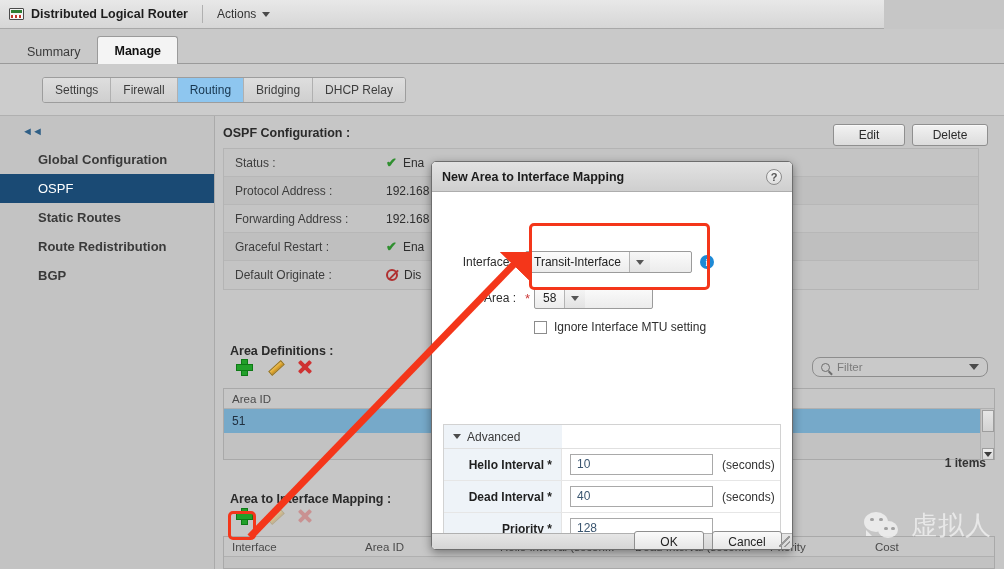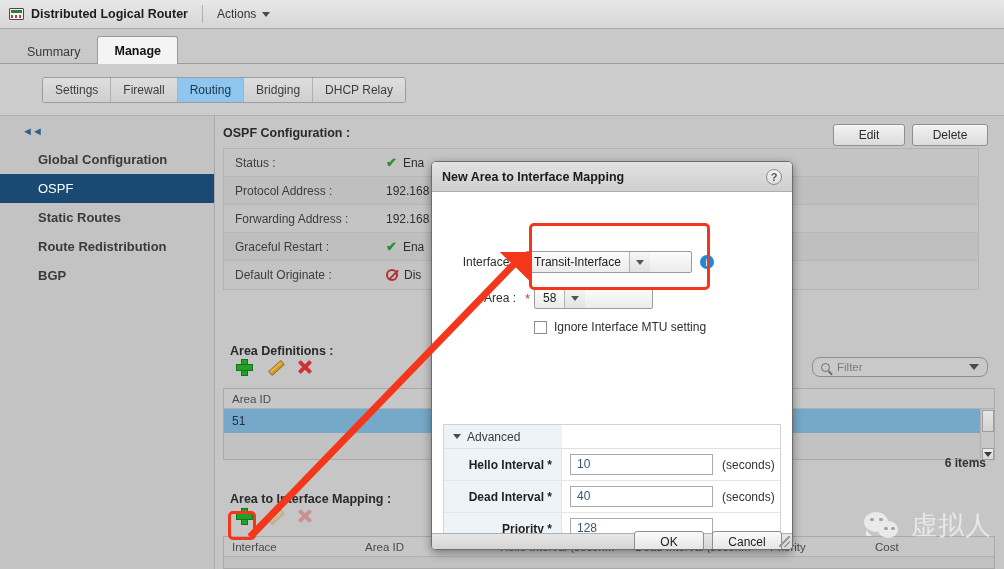--- a/index.html
+++ b/index.html
@@ -14,21 +14,21 @@
   }
   #app {
     position: relative;
     width: 1004px; height: 569px;
     background: #c6c6c6;
     overflow: hidden;
   }
 
   
   .titlebar {
-    position: absolute; left: 0; top: 0; width: 1004px; height: 29px;
+    position: absolute; left: 0; top: 0; width: 884px; height: 29px;
     background: linear-gradient(#e8e8e8, #d6d6d6);
     border-bottom: 1px solid #a8a8a8;
     display: flex; align-items: center;
   }
   .app-icon {
     width: 15px; height: 12px; margin-left: 9px; margin-right: 7px;
     background: #f3f3f3; border: 1px solid #4a4a4a; border-radius: 1px;
     position: relative; flex: 0 0 auto;
   }
   .app-icon:before {
@@ -524,21 +524,21 @@
         <div class="col col-auth"></div>
         <div class="col col-trans"></div>
       </div>
       <div class="grid-scroll">
         <div class="thumb"></div>
         <div class="arrow">
             <i></i>
           </div>
       </div>
     </div>
-    <div class="items-count">6 items</div>
+    <div class="items-count">1 items</div>
 
     <div class="section-title map-title">Area to Interface Mapping :</div>
     <div class="icon-row2">
       <span class="plus-icon"></span>
       <span class="pencil-icon dim"></span>
       <span class="x-icon dim"></span>
     </div>
 
     <div class="map-grid">
       <div class="grid-head">

